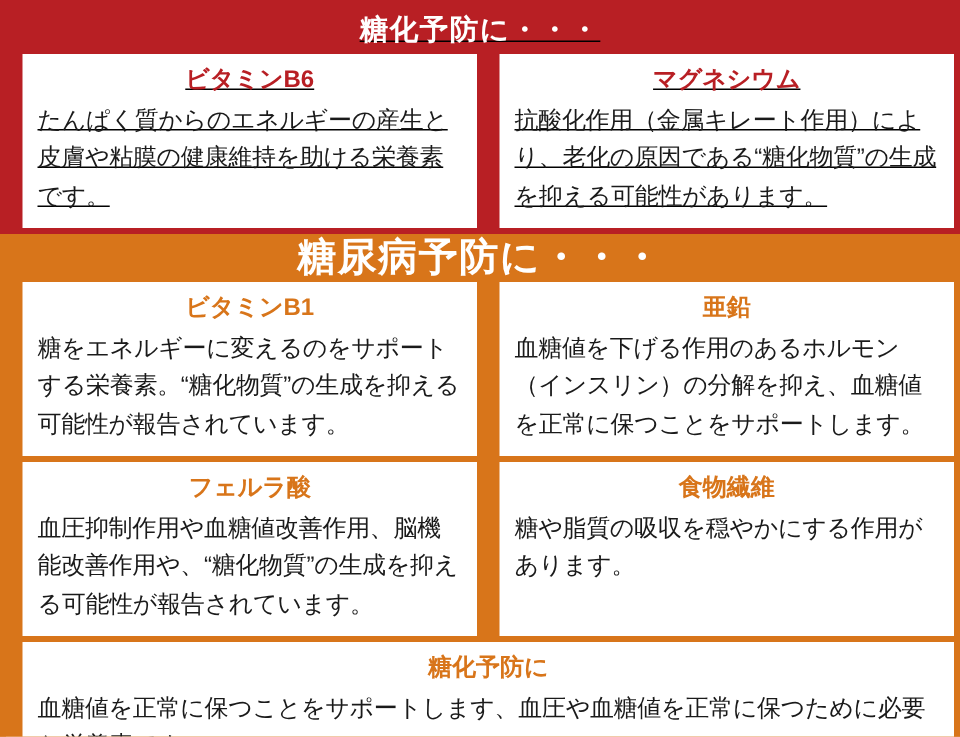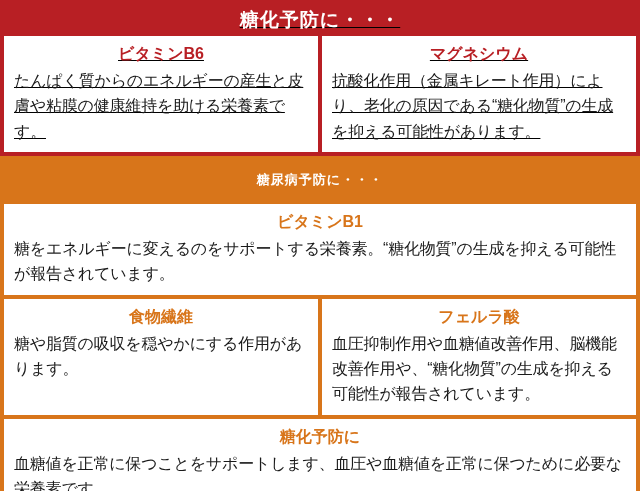--- a/index.html
+++ b/index.html
@@ -42,20 +42,21 @@
     display: flex;
     gap: 4px;
     padding: 0 0 4px 0;
   }
   .card {
     background: #ffffff;
     box-sizing: border-box;
     padding: 6px 10px 8px 10px;
     flex: 1 1 0;
     min-width: 0;
+    margin-left: 11px;
   }
   .card-title {
     text-align: center;
     font-size: 16px;
     font-weight: bold;
     line-height: 1.45;
     margin-bottom: 3px;
   }
   .t-red { color: #b81f24; }
   .t-orange { color: #d8751a; }
@@ -69,26 +70,26 @@
   .sec2 {
     background: #d8751a;
     border: 4px solid #d8751a;
     border-top: none;
     box-sizing: border-box;
     flex: 1 1 auto;
     display: flex;
     flex-direction: column;
   }
   .sec2-header {
-    height: 48px;
+    height: 32px;
     display: flex;
     align-items: center;
     justify-content: center;
     color: #ffffff;
-    font-size: 13px;
+    font-size: 26px;
     font-weight: bold;
     letter-spacing: 1px;
   }
   .sec2-grid {
     display: flex;
     flex-direction: column;
     gap: 4px;
   }
   .row {
     display: flex;
@@ -120,30 +121,34 @@
 
   <div class="sec2">
     <div class="sec2-header">糖尿病予防に・・・</div>
     <div class="sec2-grid">
 
       <div class="row">
         <div class="card">
           <div class="card-title t-orange">ビタミンB1</div>
           <div class="card-text">糖をエネルギーに変えるのをサポートする栄養素。“糖化物質”の生成を抑える可能性が報告されています。</div>
         </div>
+        <div class="card">
+          <div class="card-title t-orange">亜鉛</div>
+          <div class="card-text">血糖値を下げる作用のあるホルモン（インスリン）の分解を抑え、血糖値を正常に保つことをサポートします。</div>
+        </div>
       </div>
 
       <div class="row">
         <div class="card">
+          <div class="card-title t-orange">フェルラ酸</div>
+          <div class="card-text">血圧抑制作用や血糖値改善作用、脳機能改善作用や、“糖化物質”の生成を抑える可能性が報告されています。</div>
+        </div>
+        <div class="card">
           <div class="card-title t-orange">食物繊維</div>
           <div class="card-text">糖や脂質の吸収を穏やかにする作用があります。</div>
-        </div>
-        <div class="card">
-          <div class="card-title t-orange">フェルラ酸</div>
-          <div class="card-text">血圧抑制作用や血糖値改善作用、脳機能改善作用や、“糖化物質”の生成を抑える可能性が報告されています。</div>
         </div>
       </div>
 
       <div class="row row-full">
         <div class="card">
           <div class="card-title t-orange">糖化予防に</div>
           <div class="card-text">血糖値を正常に保つことをサポートします、血圧や血糖値を正常に保つために必要な栄養素です。</div>
         </div>
       </div>
 

